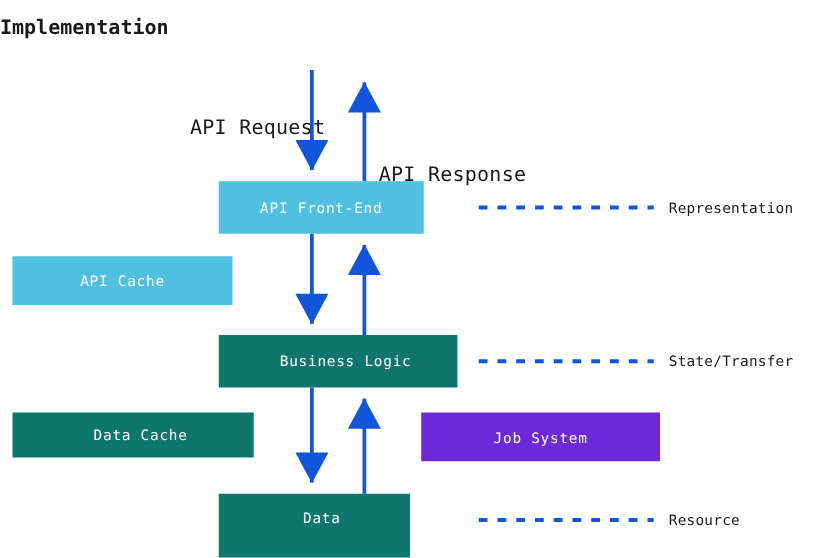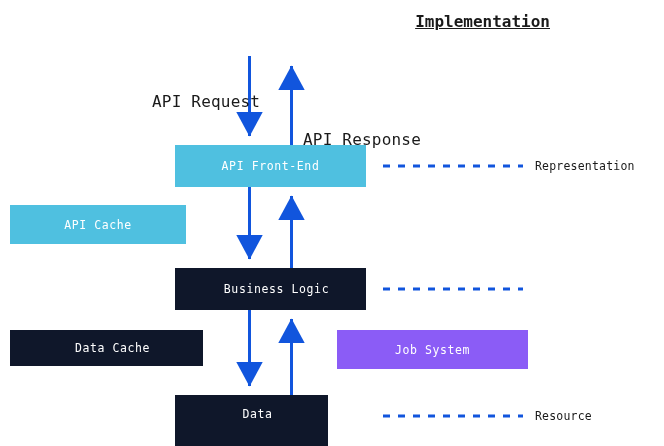--- a/index.html
+++ b/index.html
@@ -21,47 +21,46 @@
     top: 0;
     width: 664px;
     height: 446px;
   }
 
   .title {
     position: absolute;
     left: 0;
     top: 12px;
     width: 550px;
-    text-align: right;
+    text-align: left;
     font-size: 16px;
     font-weight: bold;
     color: #1a1a1a;
     letter-spacing: 0px;
     font-family: "DejaVu Sans Mono", "Liberation Mono", monospace;
-    text-decoration: underline;
   }
 
   .node {
     position: absolute;
     display: flex;
     align-items: center;
     justify-content: center;
     color: #ffffff;
     font-size: 11.5px;
     font-family: "DejaVu Sans Mono", "Liberation Mono", monospace;
     letter-spacing: 0.6px;
     box-sizing: border-box;
   }
 
   .node-blue   { background: #4fc0e0; }
-  .node-orange { background: #0f172a; padding-left: 12px; }
-  .node-gray   { background: #8b5cf6; }
+  .node-orange { background: #0f766e; padding-left: 12px; }
+  .node-gray   { background: #6d28d9; }
 
   
-  .node-api-frontend   { left: 175px; top: 145px;  width: 191px; height: 42px; }
+  .node-api-frontend   { left: 175px; top: 145px;  width: 164px; height: 42px; }
   .node-business-logic { left: 175px; top: 268px;  width: 191px; height: 42px; }
   .node-data           { left: 175px; top: 395px;  width: 153px; height: 52px; }
 
   
   .node-api-cache  { left: 10px;  top: 205px; width: 176px; height: 39px; }
   .node-data-cache { left: 10px;  top: 330px; width: 193px; height: 36px; }
   .node-job-system { left: 337px; top: 330px; width: 191px; height: 39px; }
 
   
   .edge-label {
@@ -148,16 +147,17 @@
   <div class="node node-gray node-job-system">Job System</div>
 
   <div class="node node-orange node-data" style="align-items:flex-start;padding-top:12px;">Data</div>
 
   <div class="edge-label label-api-request">API Request</div>
 
   <div class="edge-label label-api-response">API Response</div>
 
   <div class="tier-label label-representation">Representation</div>
 
+  <div class="tier-label label-state-transfer">State/Transfer</div>
 
   <div class="tier-label label-resource">Resource</div>
 
 </div>
 
 </body></html>

